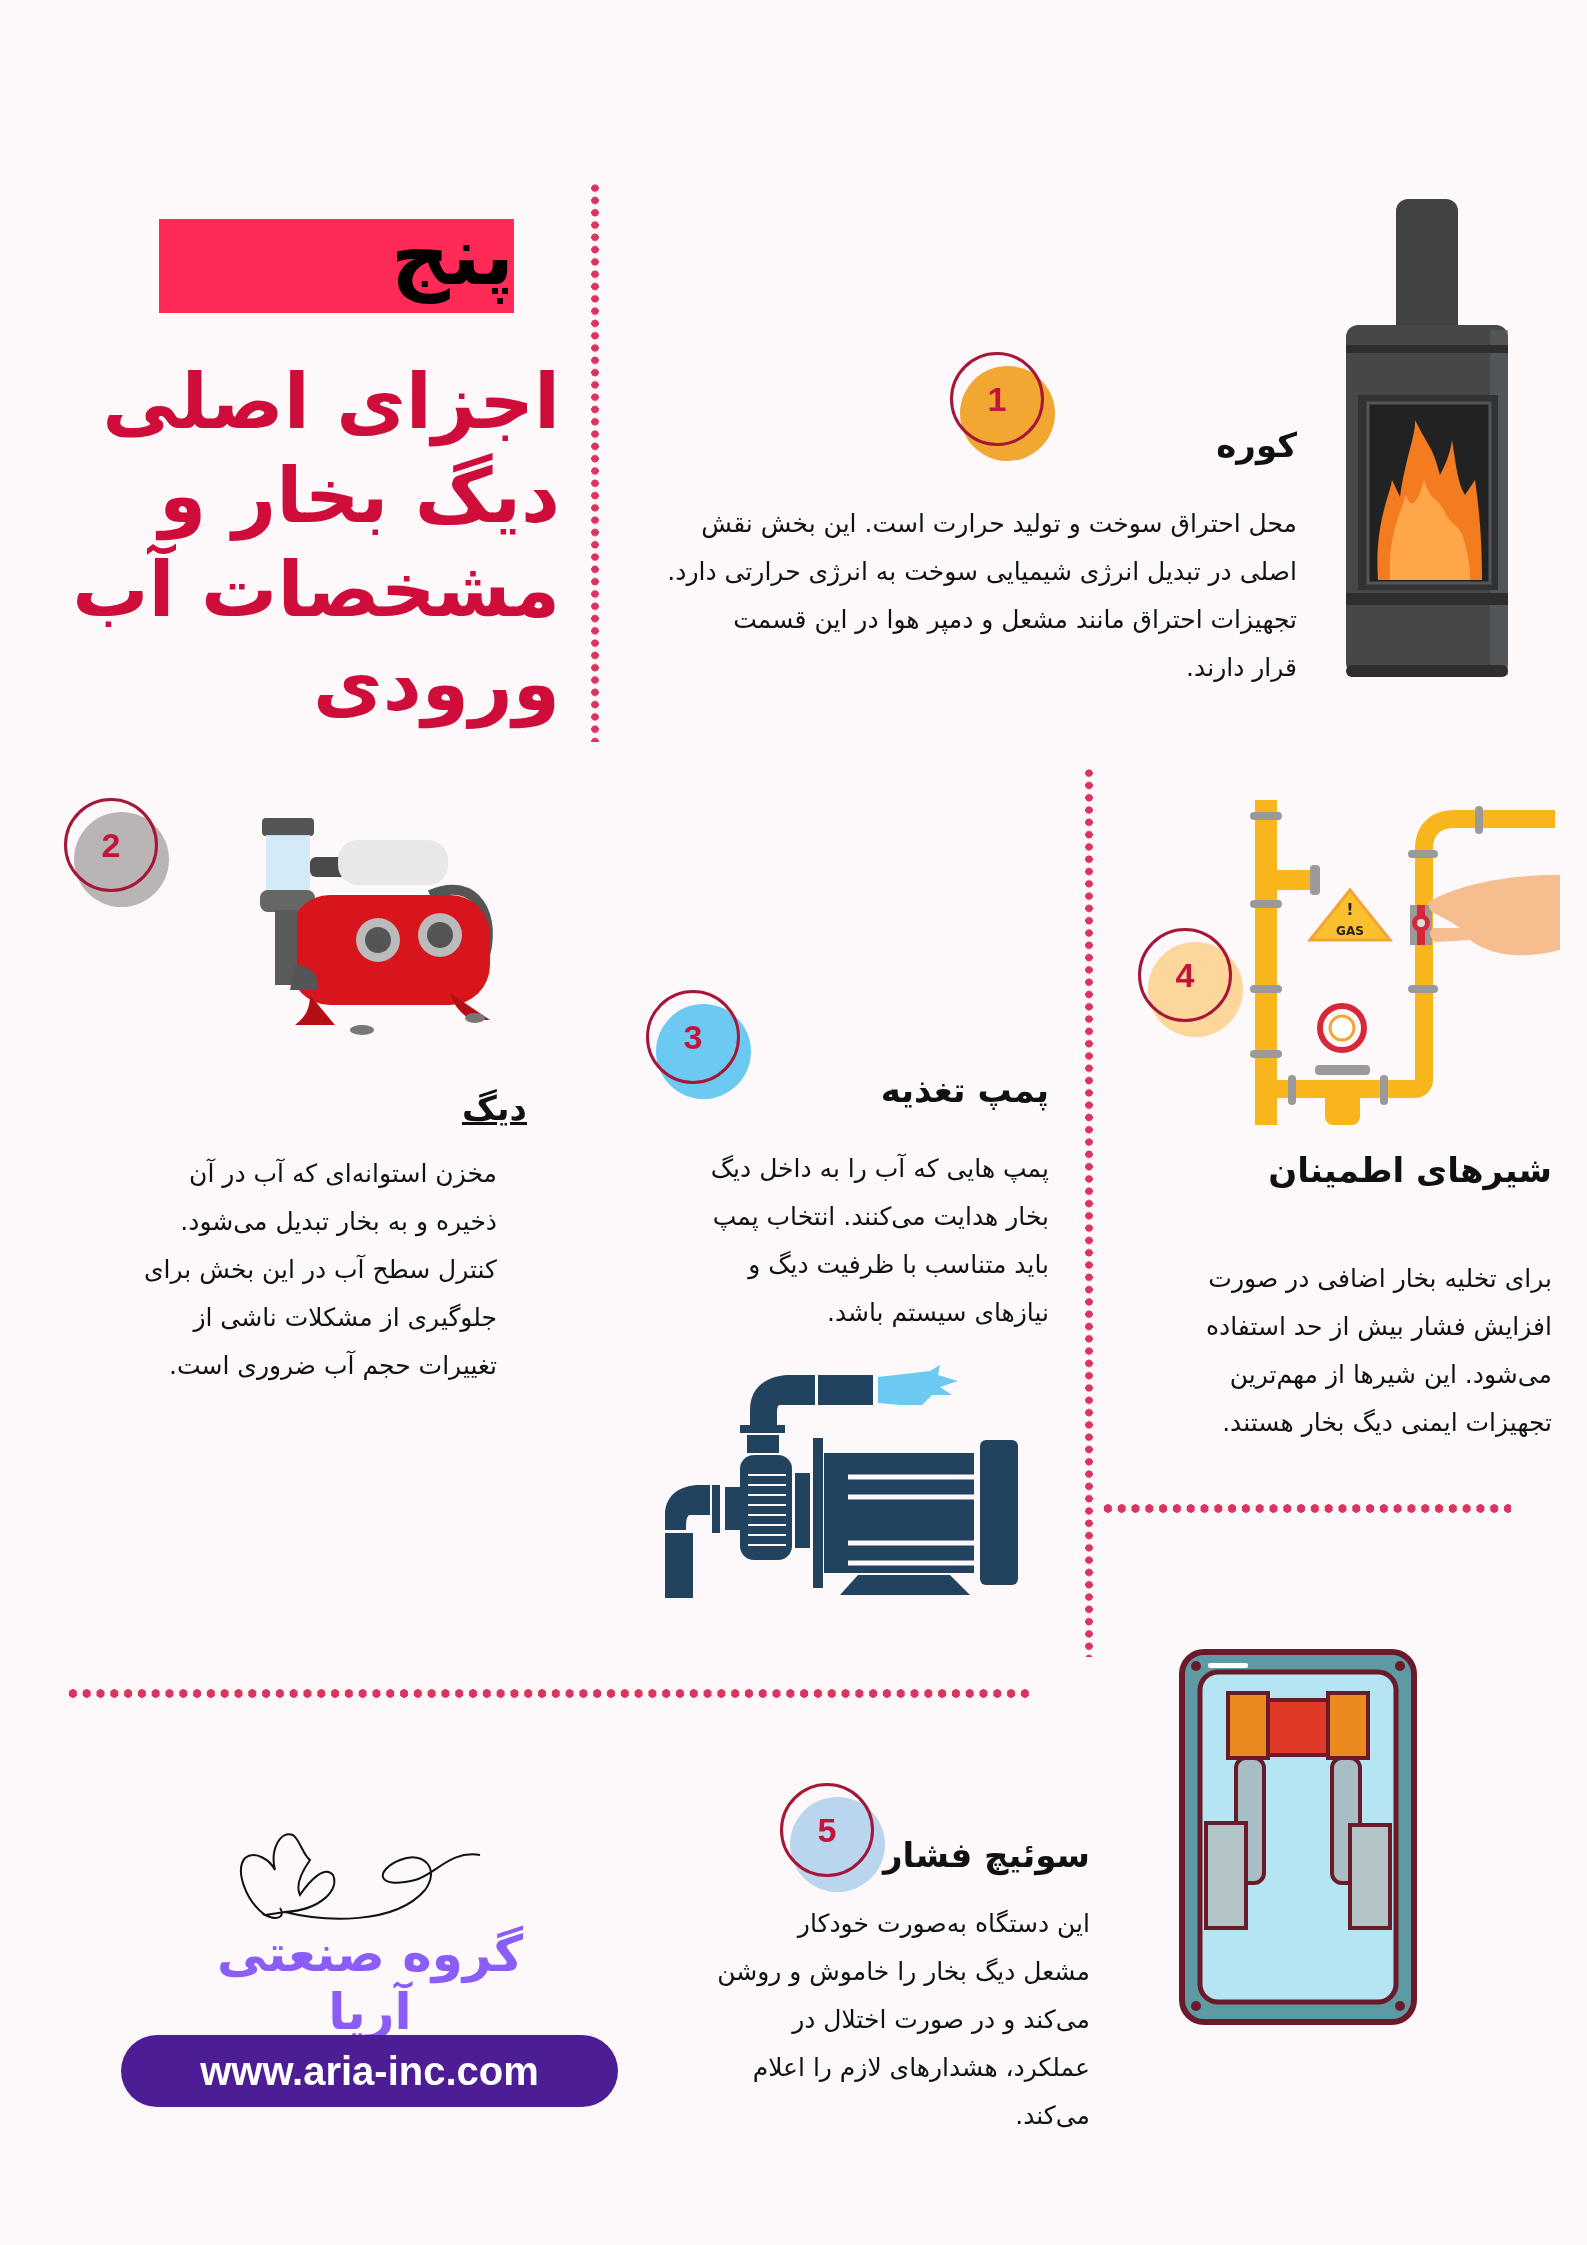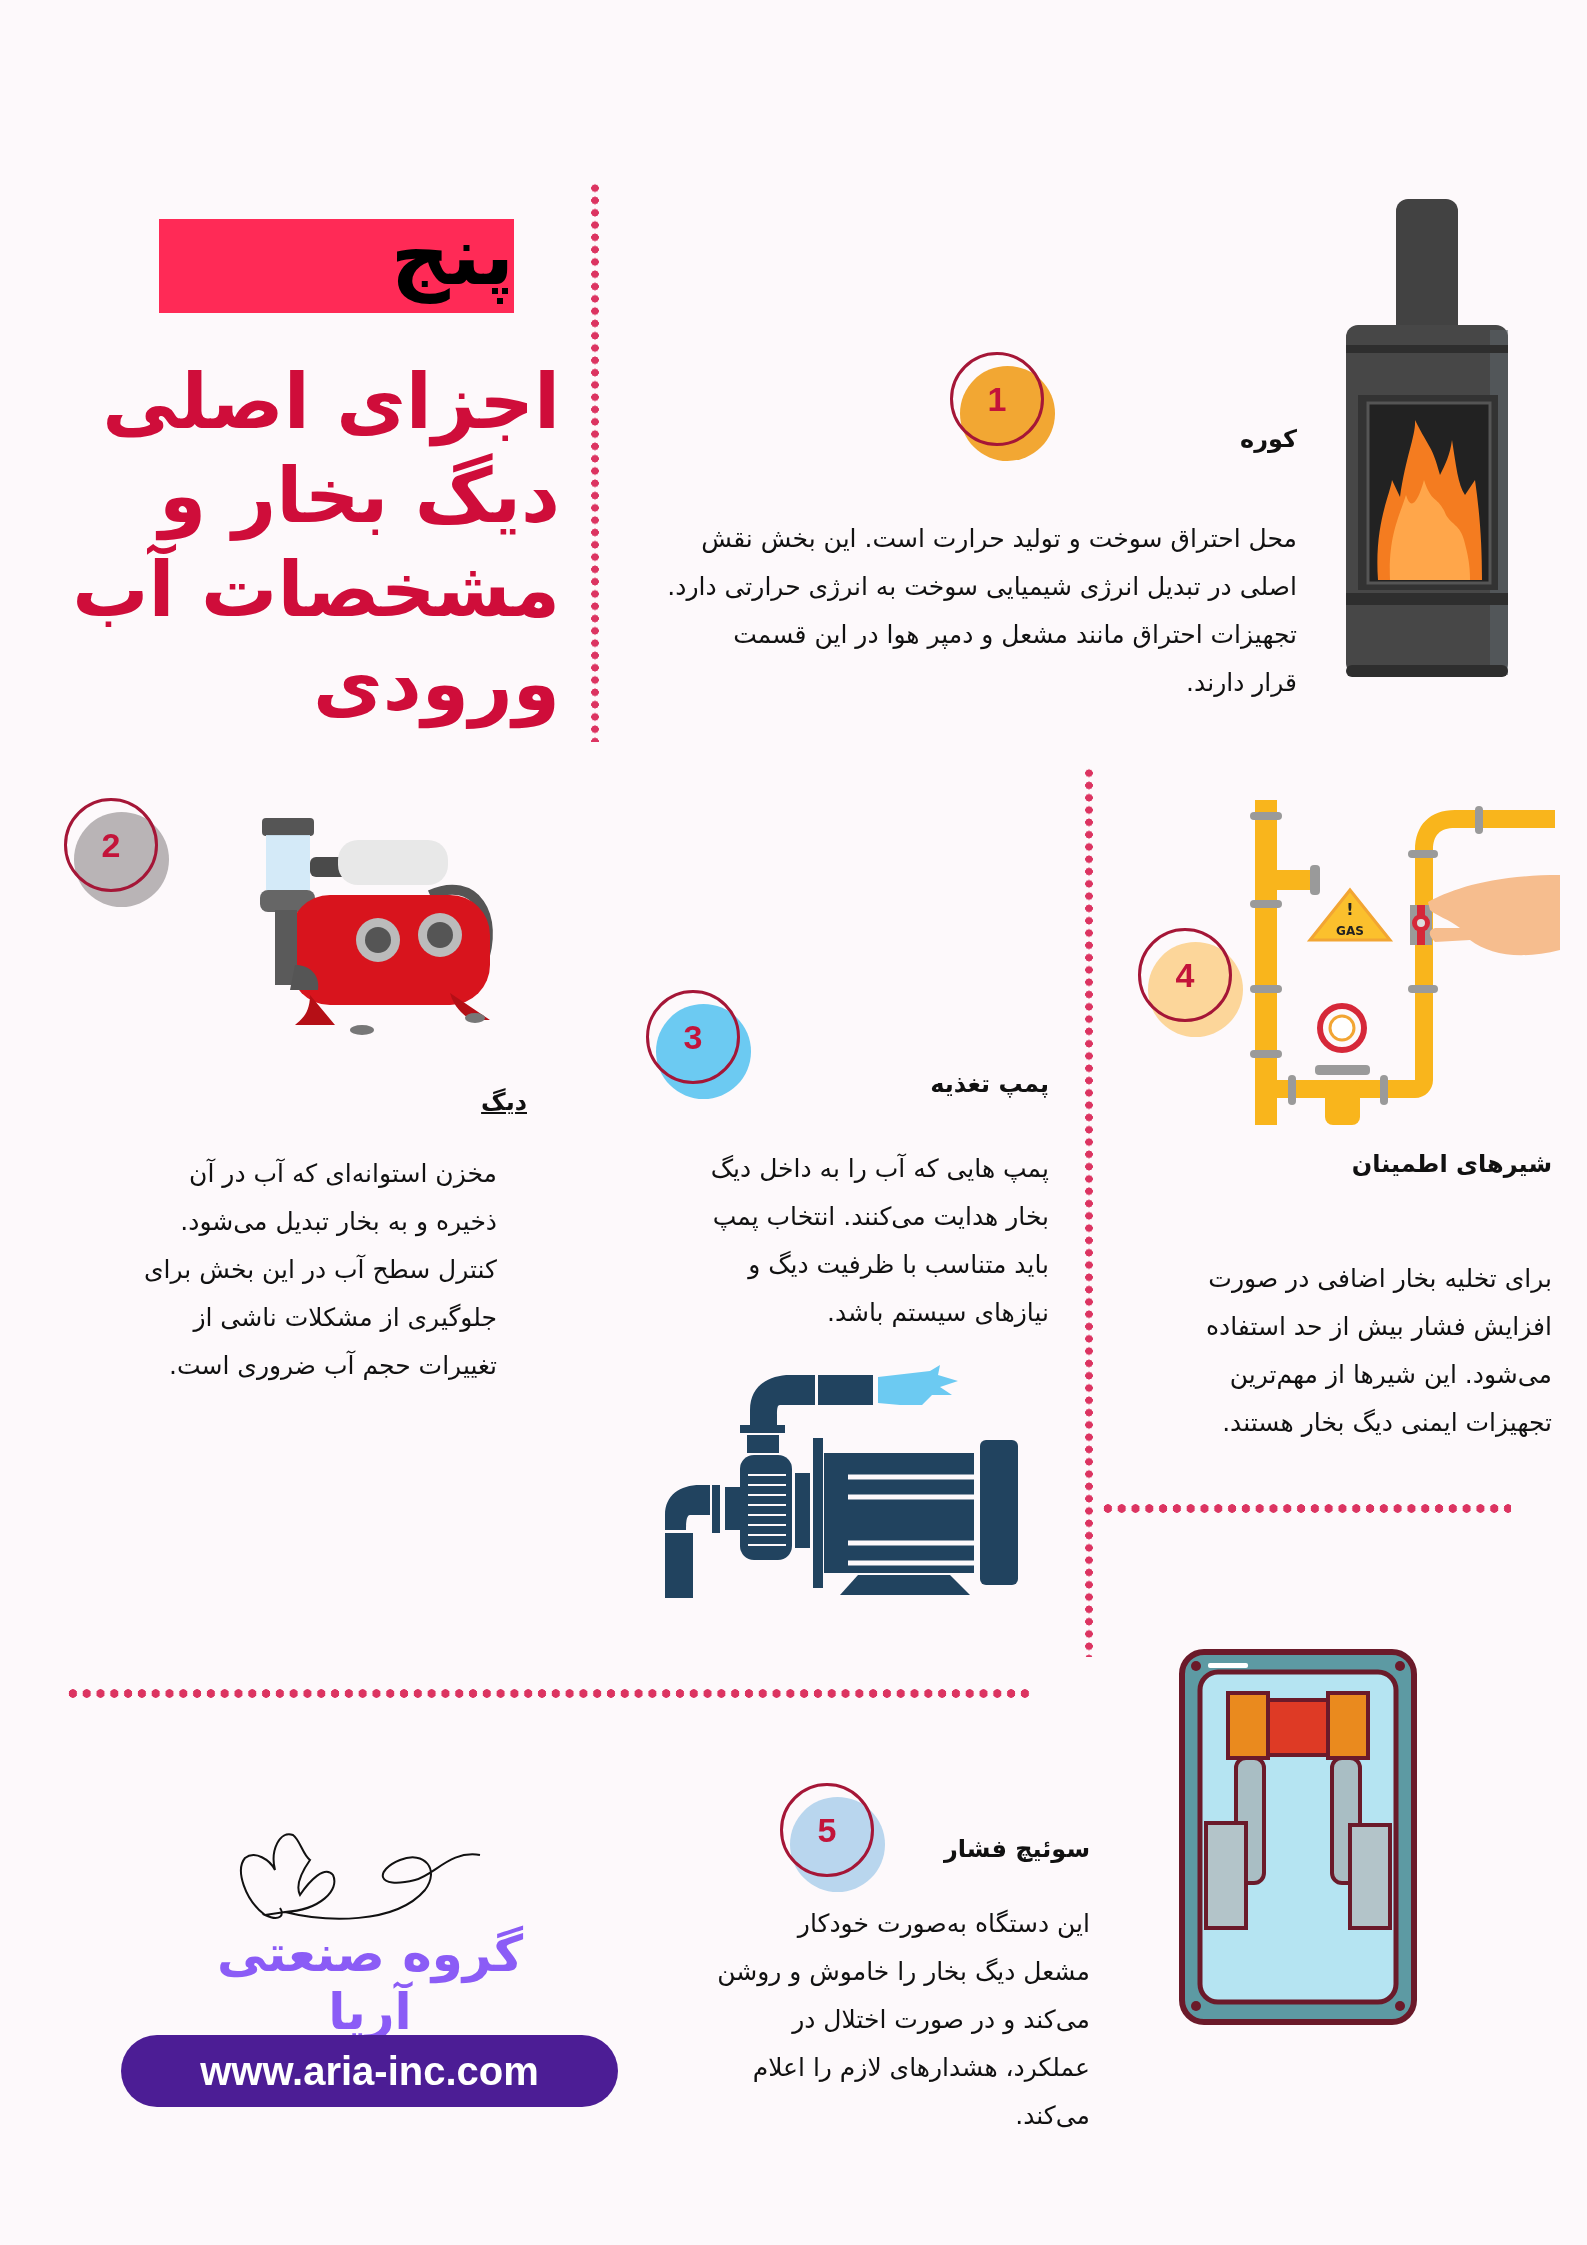--- a/index.html
+++ b/index.html
@@ -3,21 +3,21 @@
 <meta charset="utf-8">
 <style>
   html,body{margin:0;padding:0;}
   body{width:1587px;height:2245px;background:#fdf9fb;position:relative;overflow:hidden;font-family:"DejaVu Sans","Liberation Sans",sans-serif;color:#111;}
   .abs{position:absolute;}
   .vdots{position:absolute;width:8px;background-image:radial-gradient(circle,#dc3461 3.6px,transparent 4px);background-size:8px 12.3px;background-repeat:repeat-y;}
   .hdots{position:absolute;height:9px;background-image:radial-gradient(circle,#dc3461 4px,transparent 4.5px);background-size:13.8px 9px;background-repeat:repeat-x;}
   .banner{position:absolute;left:159px;top:219px;width:355px;height:94px;background:#ff2a56;}
   .banner-word{position:absolute;left:159px;top:196px;width:355px;text-align:right;font-size:82px;font-weight:bold;color:#000;direction:rtl;line-height:120px;}
   .main-title{position:absolute;left:40px;top:355px;width:520px;direction:rtl;text-align:right;color:#cf0d3a;font-weight:bold;font-size:76px;line-height:94px;}
-  .heading{position:absolute;direction:rtl;text-align:right;font-weight:bold;font-size:24px;color:#111;white-space:nowrap;}
+  .heading{position:absolute;direction:rtl;text-align:right;font-weight:bold;font-size:34px;color:#111;white-space:nowrap;}
   .body{position:absolute;direction:rtl;text-align:right;font-size:25px;line-height:48px;color:#111;}
   .badge{position:absolute;width:100px;height:100px;}
   .badge .fill{position:absolute;left:10px;top:14px;width:95px;height:95px;border-radius:50%;}
   .badge .ring{position:absolute;left:0;top:0;width:88px;height:88px;border-radius:50%;border:3px solid #a51637;}
   .badge .num{position:absolute;left:0;top:0;width:94px;height:94px;display:flex;align-items:center;justify-content:center;font-weight:bold;font-size:34px;color:#c3143a;font-family:"Liberation Sans",sans-serif;}
   .logo-text{position:absolute;left:190px;top:1925px;width:360px;text-align:center;direction:rtl;font-weight:bold;font-size:50px;color:#8b5cf6;}
   .url-pill{position:absolute;left:121px;top:2035px;width:497px;height:72px;border-radius:36px;background:#4c1d95;color:#fff;font-weight:bold;font-family:"Liberation Sans",sans-serif;font-size:40px;display:flex;align-items:center;justify-content:center;}
 </style>
 </head>
 <body>
@@ -35,21 +35,21 @@
   <div>مشخصات آب</div>
   <div>ورودی</div>
 </div>
 
 <div class="badge" style="left:950px;top:352px;">
   <div class="fill" style="background:#f2a733;"></div>
   <div class="ring"></div>
   <div class="num">1</div>
 </div>
 <div class="heading" style="right:290px;top:425px;">کوره</div>
-<div class="body" style="right:290px;top:515px;width:680px;">
+<div class="body" style="right:290px;top:500px;width:680px;">
   <div>محل احتراق سوخت و تولید حرارت است. این بخش نقش</div>
   <div>اصلی در تبدیل انرژی شیمیایی سوخت به انرژی حرارتی دارد.</div>
   <div>تجهیزات احتراق مانند مشعل و دمپر هوا در این قسمت</div>
   <div>قرار دارند.</div>
 </div>
 <svg class="abs" style="left:1340px;top:195px;" width="170" height="490" viewBox="0 0 170 490">
   <rect x="56" y="4" width="62" height="140" rx="12" fill="#424242"></rect>
   <rect x="6" y="130" width="162" height="350" rx="12" fill="#474747"></rect>
   <rect x="150" y="135" width="18" height="345" fill="#5a6166" opacity=".6"></rect>
   <rect x="6" y="150" width="162" height="8" fill="#2e2e2e"></rect>

